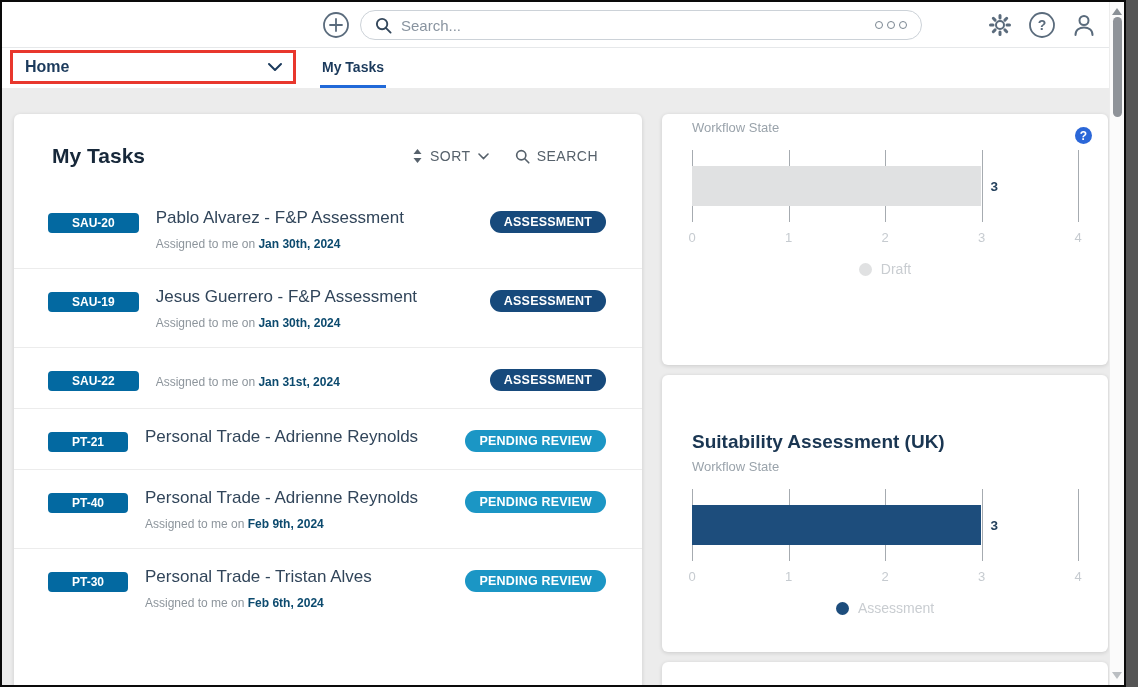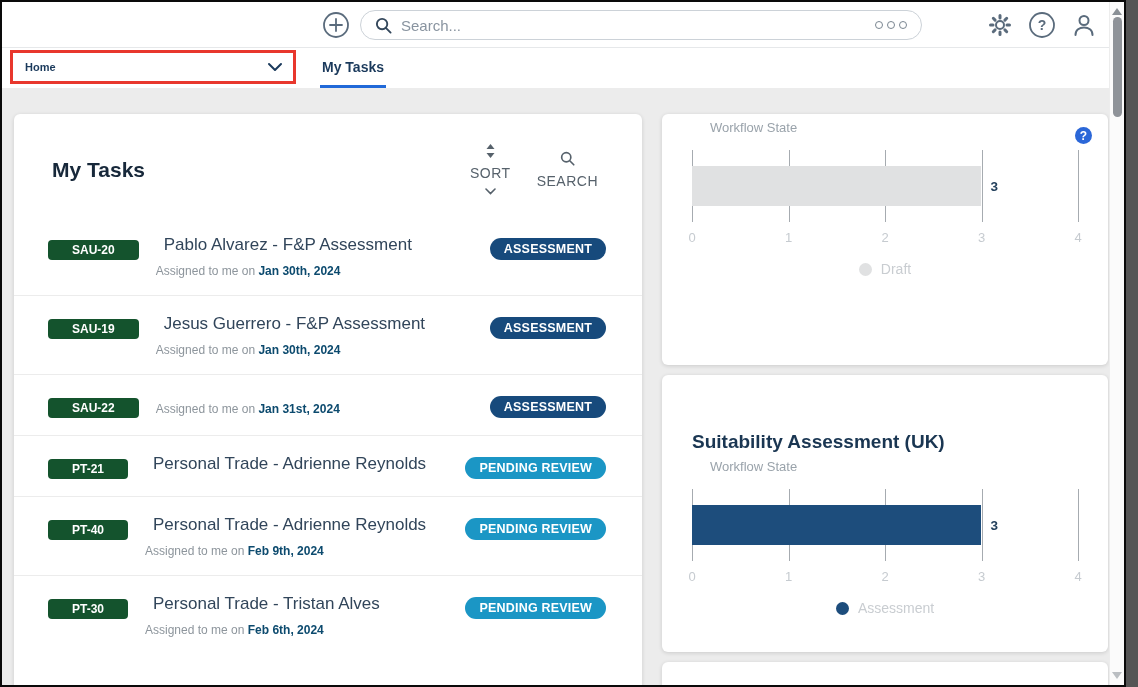--- a/index.html
+++ b/index.html
@@ -23,68 +23,68 @@
   .top-icons { position:absolute; left:984px; top:9px; display:flex; gap:14px; }
   .top-icons .ticon { width:28px; height:28px; cursor:pointer; }
 
   
   .tabrow { position:relative; height:41px; background:#fff; border-top:1px solid #e6e8ea; }
   .home-dd {
     position:absolute; left:8px; top:2px; width:286px; height:34px;
     border:3px solid #e8372d; background:#fff;
     display:flex; align-items:center; padding:0 10px 0 12px; cursor:pointer;
   }
-  .home-dd .lbl { font-size:11px; font-weight:bold; color:#1b3a5c; }
+  .home-dd .lbl { font-size:16px; font-weight:bold; color:#1b3a5c; }
   .home-dd svg { margin-left:auto; }
   .tab {
     position:absolute; left:318px; top:0; height:41px;
     display:flex; align-items:center; padding:0 2px;
     border-bottom:4px solid #2169d8; cursor:pointer;
   }
   .tab .lbl { font-size:14px; font-weight:600; color:#1b3a5c; }
 
   
   .main { position:relative; height:597px; background:#ececec; overflow:hidden; }
   .card { background:#fff; border-radius:6px; box-shadow:0 1px 4px rgba(0,0,0,0.14); }
 
   
   .tasks-card { position:absolute; left:12px; top:26px; width:628px; height:640px; }
   .tasks-header { display:flex; align-items:center; padding:30px 44px 22px 38px; }
   .tasks-title { font-size:21px; font-weight:bold; color:#17283a; }
   .panel-controls { margin-left:auto; display:flex; align-items:center; gap:26px; }
-  .pc-btn { display:flex; align-items:center; gap:7px; color:#56616b; font-size:14px; letter-spacing:0.5px; cursor:pointer;flex-direction:column; }
+  .pc-btn { display:flex; align-items:center; gap:7px; color:#56616b; font-size:14px; letter-spacing:0.5px; cursor:pointer; }
   .task-row { display:flex; align-items:flex-start; padding:18px 36px 17px 34px; }
   .task-row + .task-row { border-top:1px solid #ececec; }
   .task-id {
     flex:0 0 auto; margin-top:5px; margin-right:17px; min-width:58px; text-align:center;
-    background:#14532d; color:#fff; font-size:12px; font-weight:bold;
+    background:#0369a1; color:#fff; font-size:12px; font-weight:bold;
     padding:3px 24px; border-radius:4px;
   }
   .task-text { flex:1 1 auto; min-width:0; }
-  .task-title { font-size:17px; color:#31455a; cursor:pointer;margin-left:8px; }
+  .task-title { font-size:17px; color:#31455a; cursor:pointer; }
   .task-sub { margin-top:9px; font-size:12px; color:#8d959c; }
   .task-sub b { color:#0c4a6e;margin-top:8px; }
   .task-status {
     flex:0 0 auto; margin-left:12px; margin-top:3px;
     color:#fff; font-size:12.5px; font-weight:bold; letter-spacing:0.2px;
     padding:4px 14px; border-radius:12px; white-space:nowrap;
   }
 
   
   .chart-card { position:absolute; left:660px; width:446px; }
   .chart-card.first { top:26px; height:251px; }
   .chart-card.second { top:287px; height:277px; }
   .chart-help {
     position:absolute; top:13px; right:16px; width:17px; height:17px; border-radius:50%;
     background:#2b67d8; color:#fff; font-size:12px; font-weight:bold;
     display:flex; align-items:center; justify-content:center; cursor:pointer;
   }
   .chart-title { margin:44px 30px 0 30px; font-size:19px; font-weight:bold; color:#1a3652; }
   .chart-card.second .chart-title { margin-top:56px; }
-  .chart-sub { margin:6px 48px 0; font-size:13px; color:#9aa3ab; }
+  .chart-sub { margin:6px 30px 0; font-size:13px; color:#9aa3ab; }
   .plot { position:relative; margin:15px 30px 0; height:72px; }
   .gridline { position:absolute; top:0; bottom:0; width:1px; background:#a6abb0; z-index:1; }
   .bar { position:absolute; top:16px; height:40px; left:0; z-index:2; }
   .value-label { position:absolute; top:50%; transform:translateY(-50%); font-weight:bold; font-size:13.5px; color:#23405c; z-index:3; }
   .ticks { position:relative; margin:8px 30px 0; height:16px; }
   .tick-label { position:absolute; transform:translateX(-50%); font-size:13px; color:#c6cbd0; }
   .legend { margin-top:15px; display:flex; justify-content:center; align-items:center; gap:9px; }
   .legend-dot { width:13px; height:13px; border-radius:50%; }
   .legend-label { font-size:14px; font-weight:normal; color:#c9cdd1; }
 

